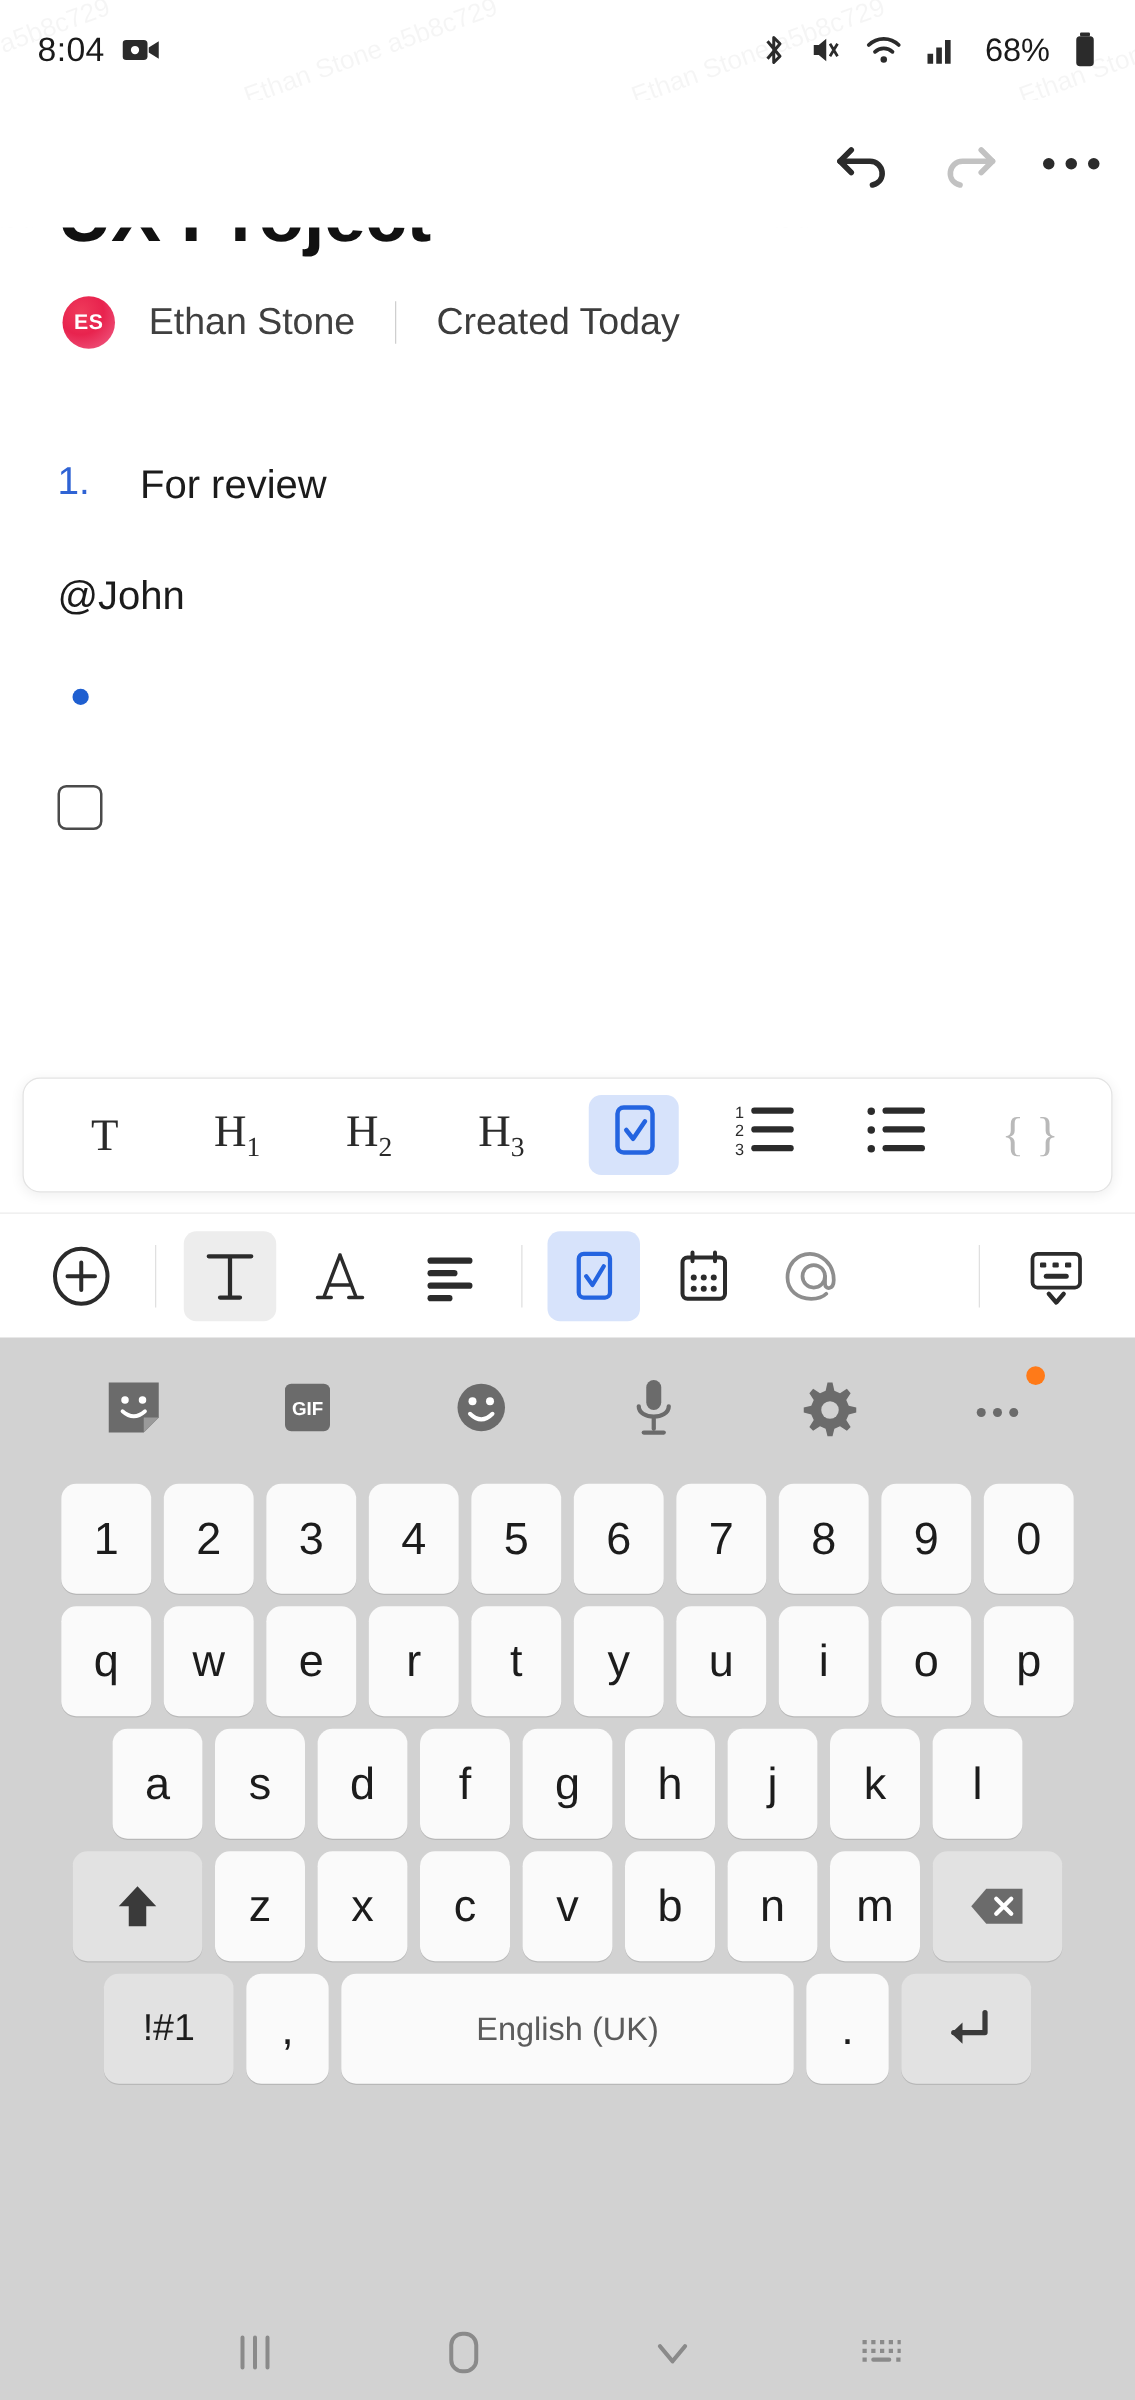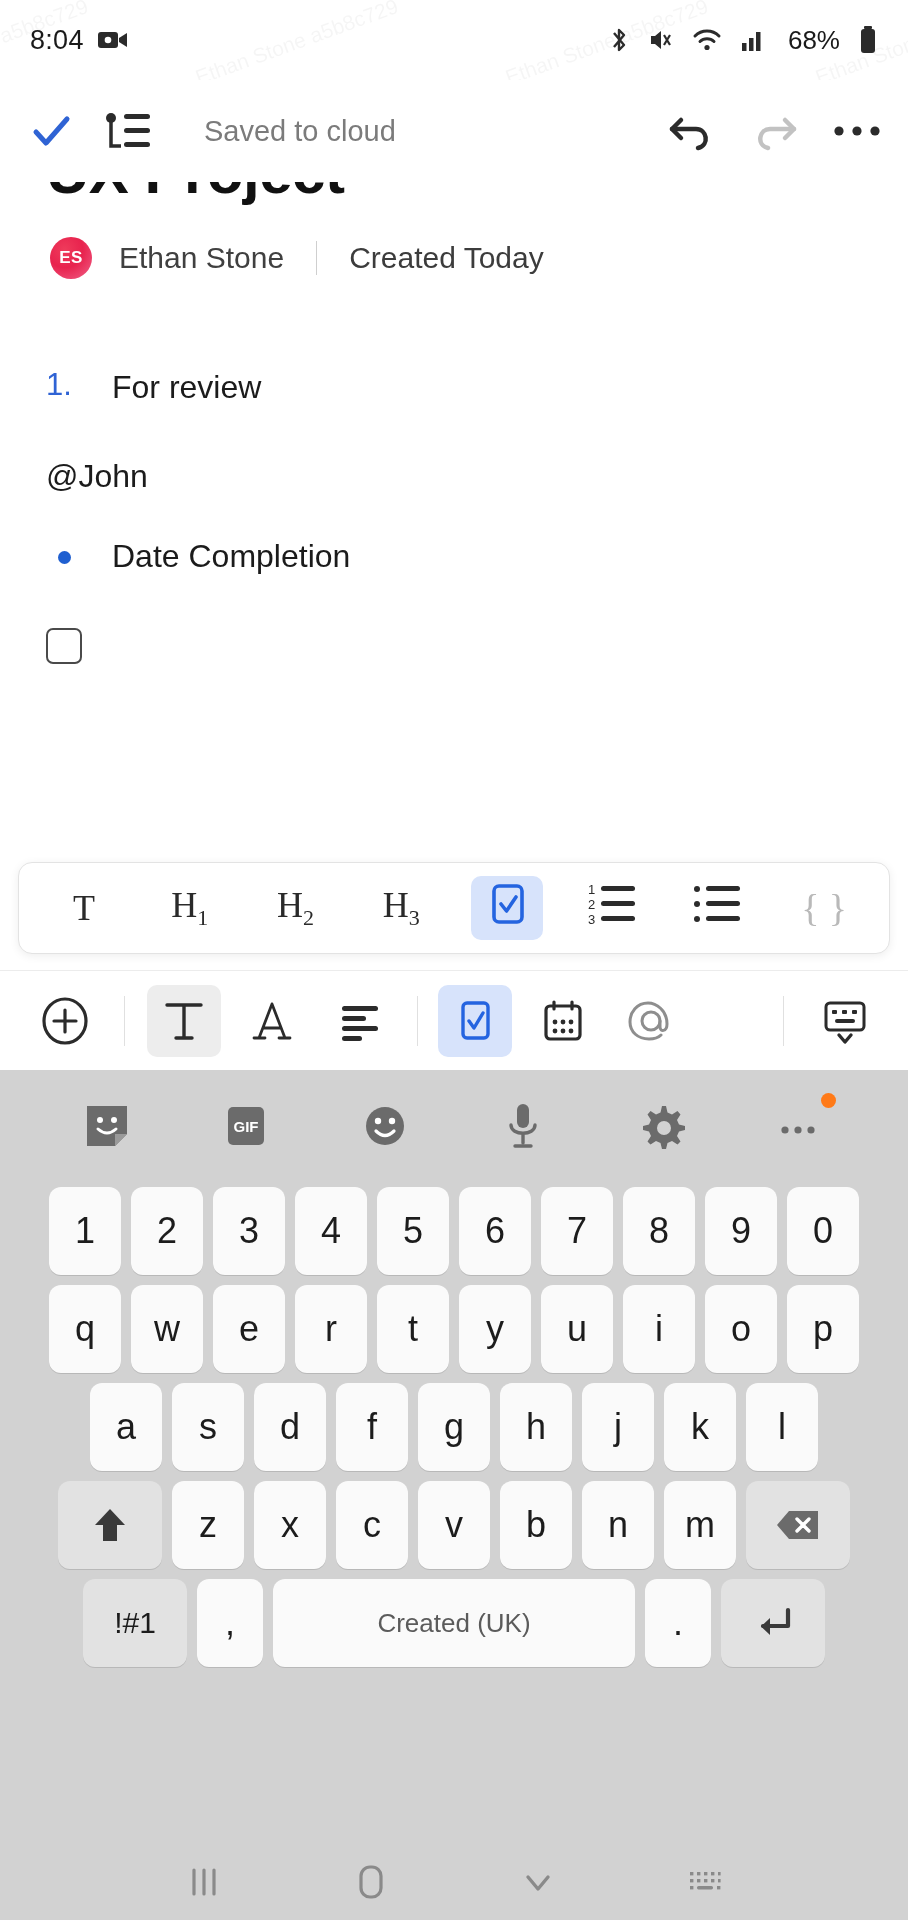--- a/index.html
+++ b/index.html
@@ -260,37 +260,20 @@
     <span class="ico">
       <svg width="20" height="30" viewBox="0 0 20 30">
           <rect x="6" y="1" width="8" height="3" rx="1" fill="#2b2b2b"></rect>
           <rect x="3" y="4" width="14" height="24" rx="3" fill="#2b2b2b"></rect>
         </svg>
     </span>
   </div>
 </div>
 
 <div class="appbar">
-  <div class="appbar-left">
-    <span class="btn-ico">
-      <svg width="50" height="50" viewBox="0 0 50 50">
-          <path d="M10 26 L20 37 L41 13" stroke="#2f63d4" stroke-width="5" fill="none" stroke-linecap="round" stroke-linejoin="round"></path>
-        </svg>
-    </span>
-    <span class="btn-ico">
-      <svg width="52" height="46" viewBox="0 0 52 46">
-        <circle cx="9" cy="10" r="5" fill="#2b2b2b"></circle>
-        <path d="M9 13 L9 38 L19 38" stroke="#2b2b2b" stroke-width="3.5" fill="none"></path>
-        <rect x="22" y="6" width="26" height="5" rx="2.5" fill="#2b2b2b"></rect>
-        <rect x="22" y="20" width="26" height="5" rx="2.5" fill="#2b2b2b"></rect>
-        <rect x="22" y="34" width="26" height="5" rx="2.5" fill="#2b2b2b"></rect>
-      </svg>
-    </span>
-    <span class="saved-text">Saved to cloud</span>
-  </div>
   <div class="appbar-right">
     <span class="btn-ico">
       <svg width="54" height="48" viewBox="0 0 54 48">
         <path d="M17 13 L8 22 L17 31" stroke="#2b2b2b" stroke-width="4.5" fill="none" stroke-linecap="round" stroke-linejoin="round"></path>
         <path d="M8 22 L32 22 C43 22 46 38 34 41" stroke="#2b2b2b" stroke-width="4.5" fill="none" stroke-linecap="round"></path>
       </svg>
     </span>
     <span class="btn-ico">
       <svg width="54" height="48" viewBox="0 0 54 48">
         <path d="M37 13 L46 22 L37 31" stroke="#c2c2c2" stroke-width="4.5" fill="none" stroke-linecap="round" stroke-linejoin="round"></path>
@@ -324,21 +307,20 @@
       <span class="blk-num">1.</span>
       <span class="blk-text">For review</span>
     </div>
 
     <div class="blk-plain">@John</div>
 
     <div class="blk">
       <span class="blk-bullet-wrap">
           <span class="blk-dot"></span>
         </span>
-      <span class="blk-text">Date Completion</span>
     </div>
 
     <div class="blk-check">
       <div class="checkbox-empty"></div>
     </div>
 
   </div>
 
   <span class="caret">
     <svg width="22" height="44" viewBox="0 0 22 44">
@@ -595,21 +577,21 @@
       <svg width="46" height="34" viewBox="0 0 46 34">
         <path d="M14 3 L43 3 L43 31 L14 31 L2 17 Z" fill="#6b6b6b"></path>
         <path d="M22 11 L34 23 M34 11 L22 23" stroke="#fff" stroke-width="3.4" stroke-linecap="round"></path>
       </svg>
     </div>
   </div>
 
   <div class="kb-row">
     <div class="key fn sym">!#1</div>
     <div class="key comma">,</div>
-    <div class="key space">Created (UK)</div>
+    <div class="key space">English (UK)</div>
     <div class="key period">.</div>
     <div class="key fn enter">
       <svg width="46" height="38" viewBox="0 0 46 38">
         <path d="M38 6 L38 22 L13 22" stroke="#3a3a3a" stroke-width="4.2" fill="none" stroke-linecap="round" stroke-linejoin="round"></path>
         <path d="M20 14 L11 22.5 L20 31" fill="#3a3a3a"></path>
       </svg>
     </div>
   </div>
 </div>
 

